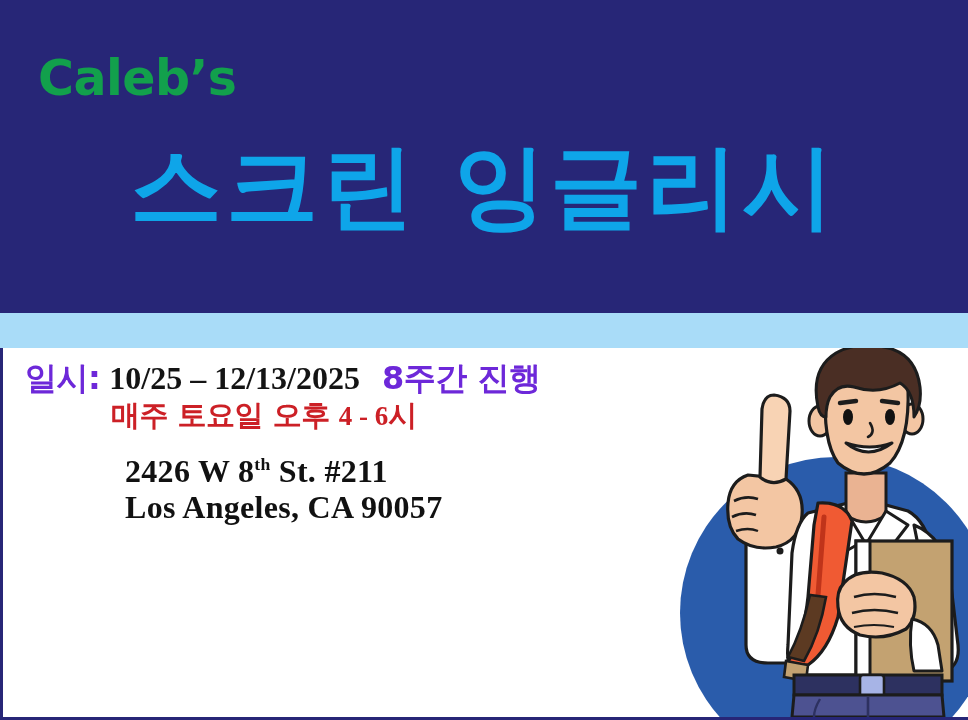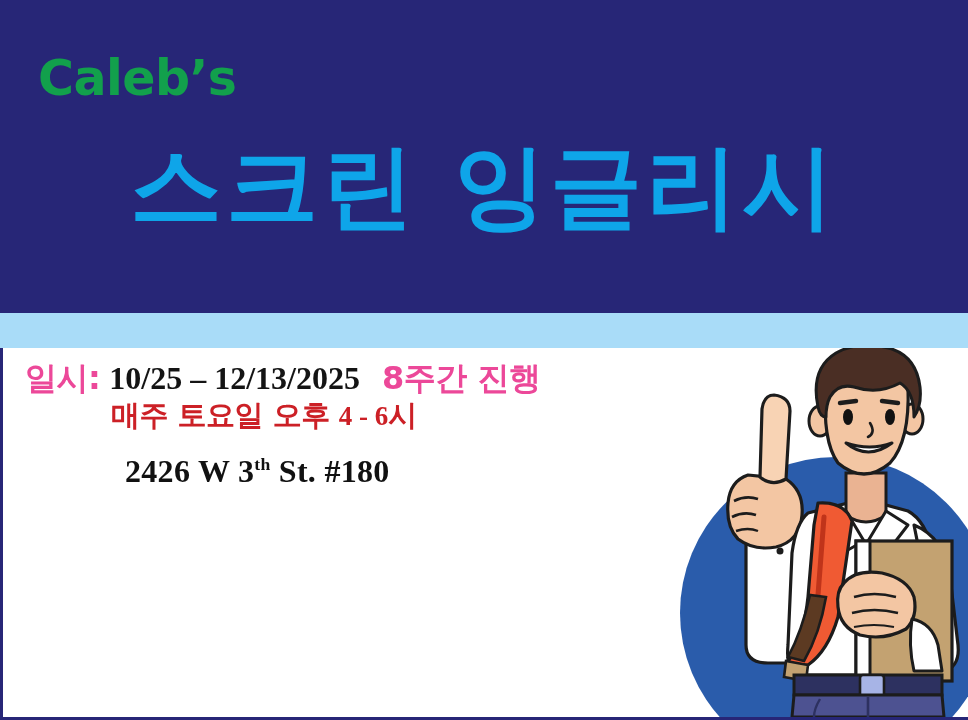--- a/index.html
+++ b/index.html
@@ -88,21 +88,21 @@
 
   .line-schedule {
     white-space: nowrap;
     line-height: 1.05;
     margin: 0 0 2px 0;
   }
   .kr-bold {
     font-family: "DejaVu Sans", sans-serif;
     font-weight: bold;
     font-size: 32px;
-    color: #ec4899;
+    color: #6d28d9;
     letter-spacing: -0.5px;
   }
   .serif-bold {
     font-family: "Liberation Serif", "DejaVu Serif", serif;
     font-weight: bold;
     font-size: 32px;
     color: #141414;
     letter-spacing: 0px;
   }
   .gap-wide { display: inline-block; width: 22px; }
@@ -182,21 +182,22 @@
       <div class="line-schedule">
         <span class="kr-bold">일시:</span><span class="gap-sm"></span><span class="serif-bold">10/25 – 12/13/2025</span><span class="gap-wide"></span><span class="kr-bold">8주간 진행</span>
       </div>
 
       <div class="line-time">
         <span class="kr-red">매주 토요일  오후</span><span class="gap-sm"></span><span class="serif-red">4 - 6</span><span class="kr-red">시</span>
       </div>
 
 
       <div class="address-block">
-        <div class="addr-line"><span>2426 W 3</span><sup>th</sup><span> St. #180</span></div>
+        <div class="addr-line"><span>2426 W 8</span><sup>th</sup><span> St. #211</span></div>
+        <div class="addr-line">Los Angeles, CA 90057</div>
       </div>
 
     </div>
 
     <div class="illustration">
       <svg width="300" height="372" viewBox="0 0 300 372" xmlns="http://www.w3.org/2000/svg">
 
         <circle cx="168" cy="268" r="156" fill="#2a5cab"></circle>
 
         <g>

